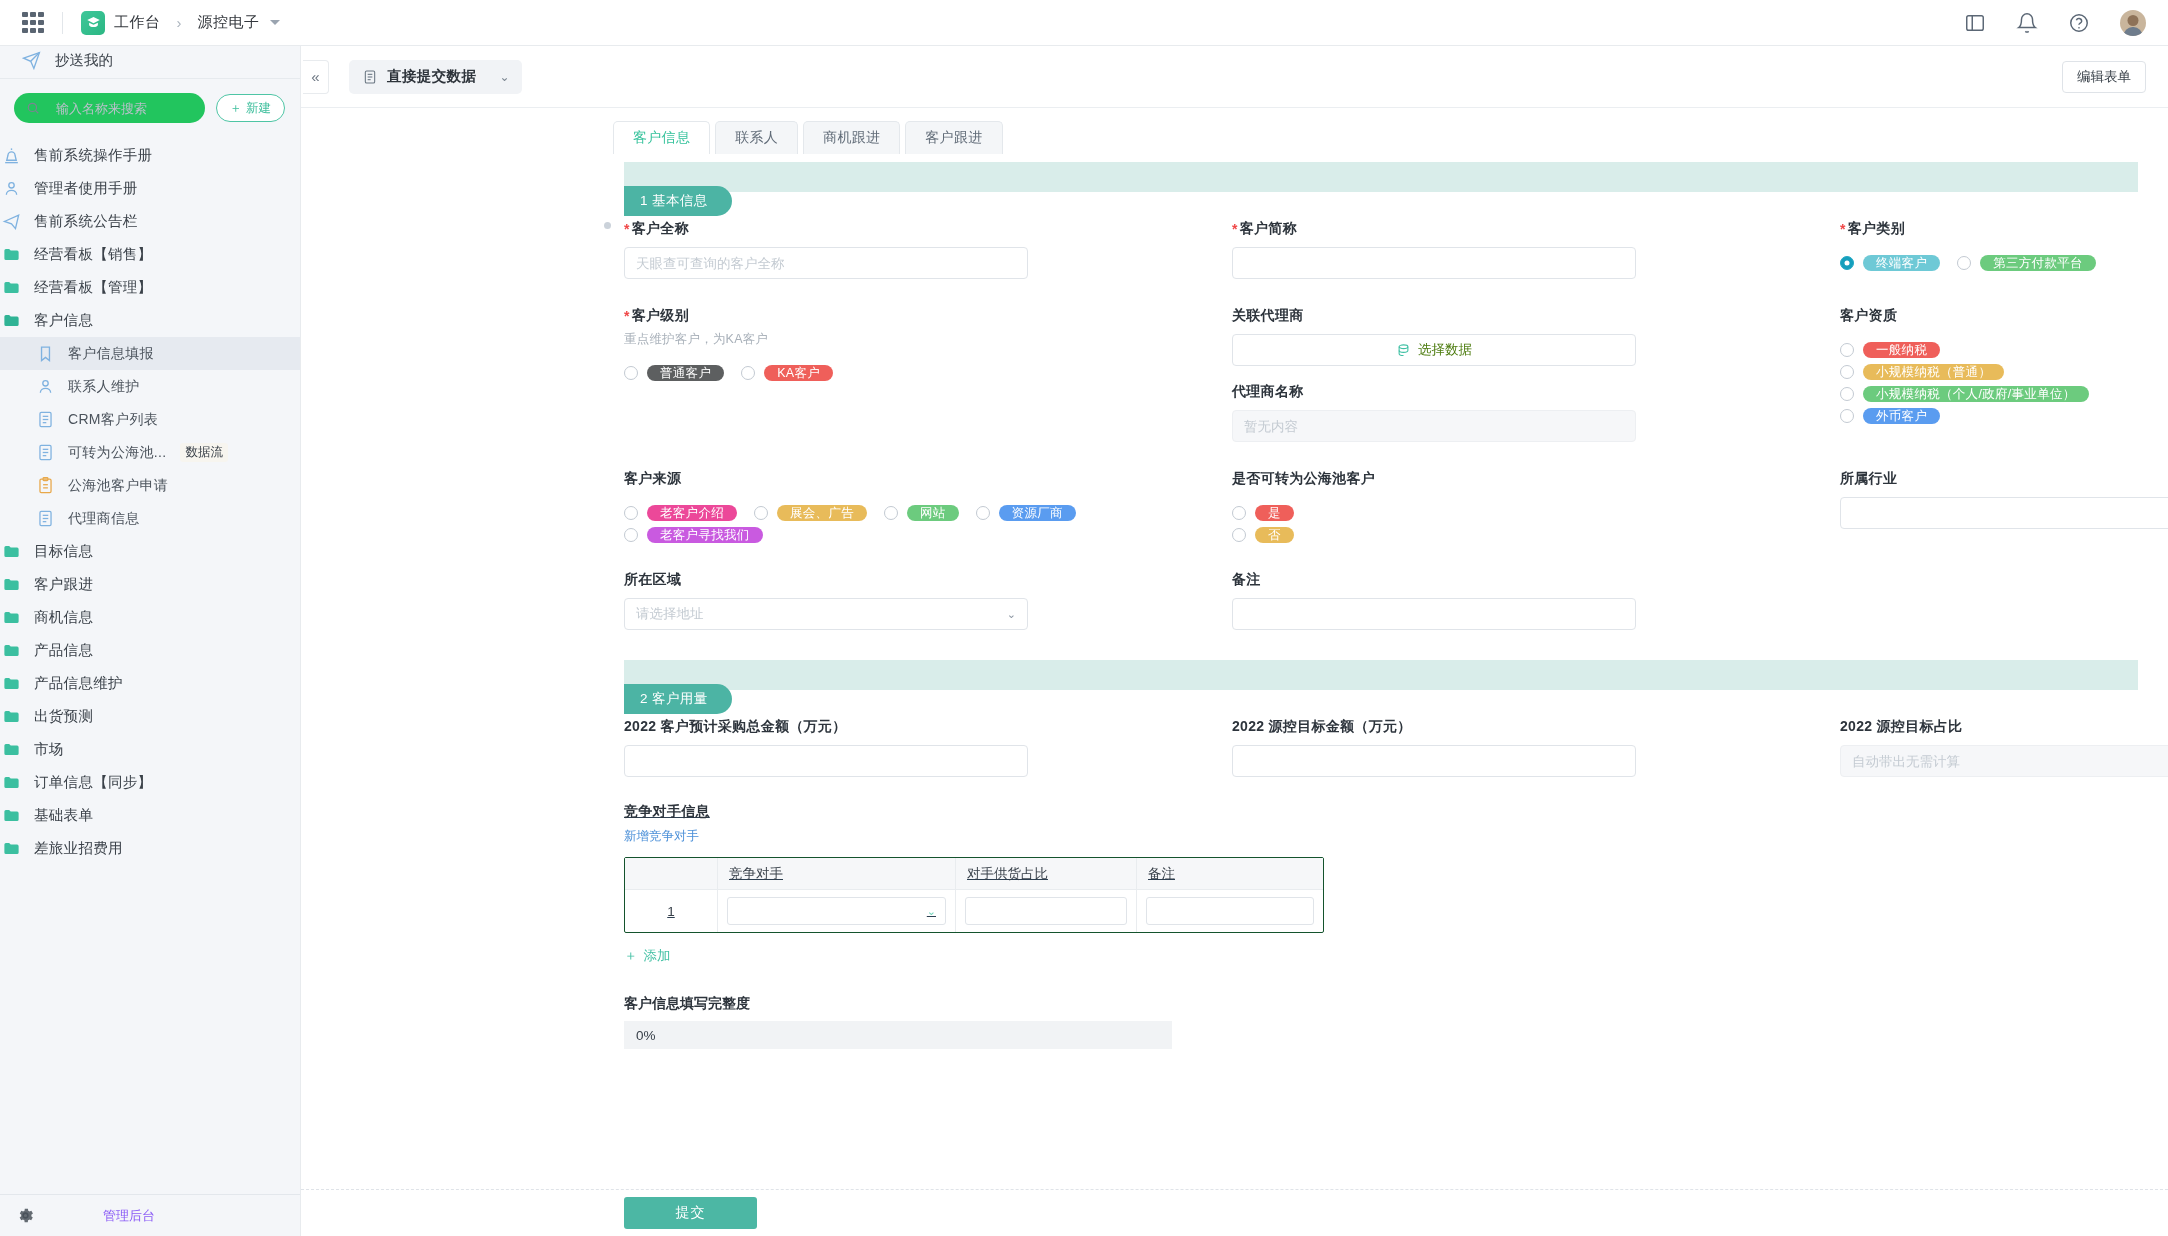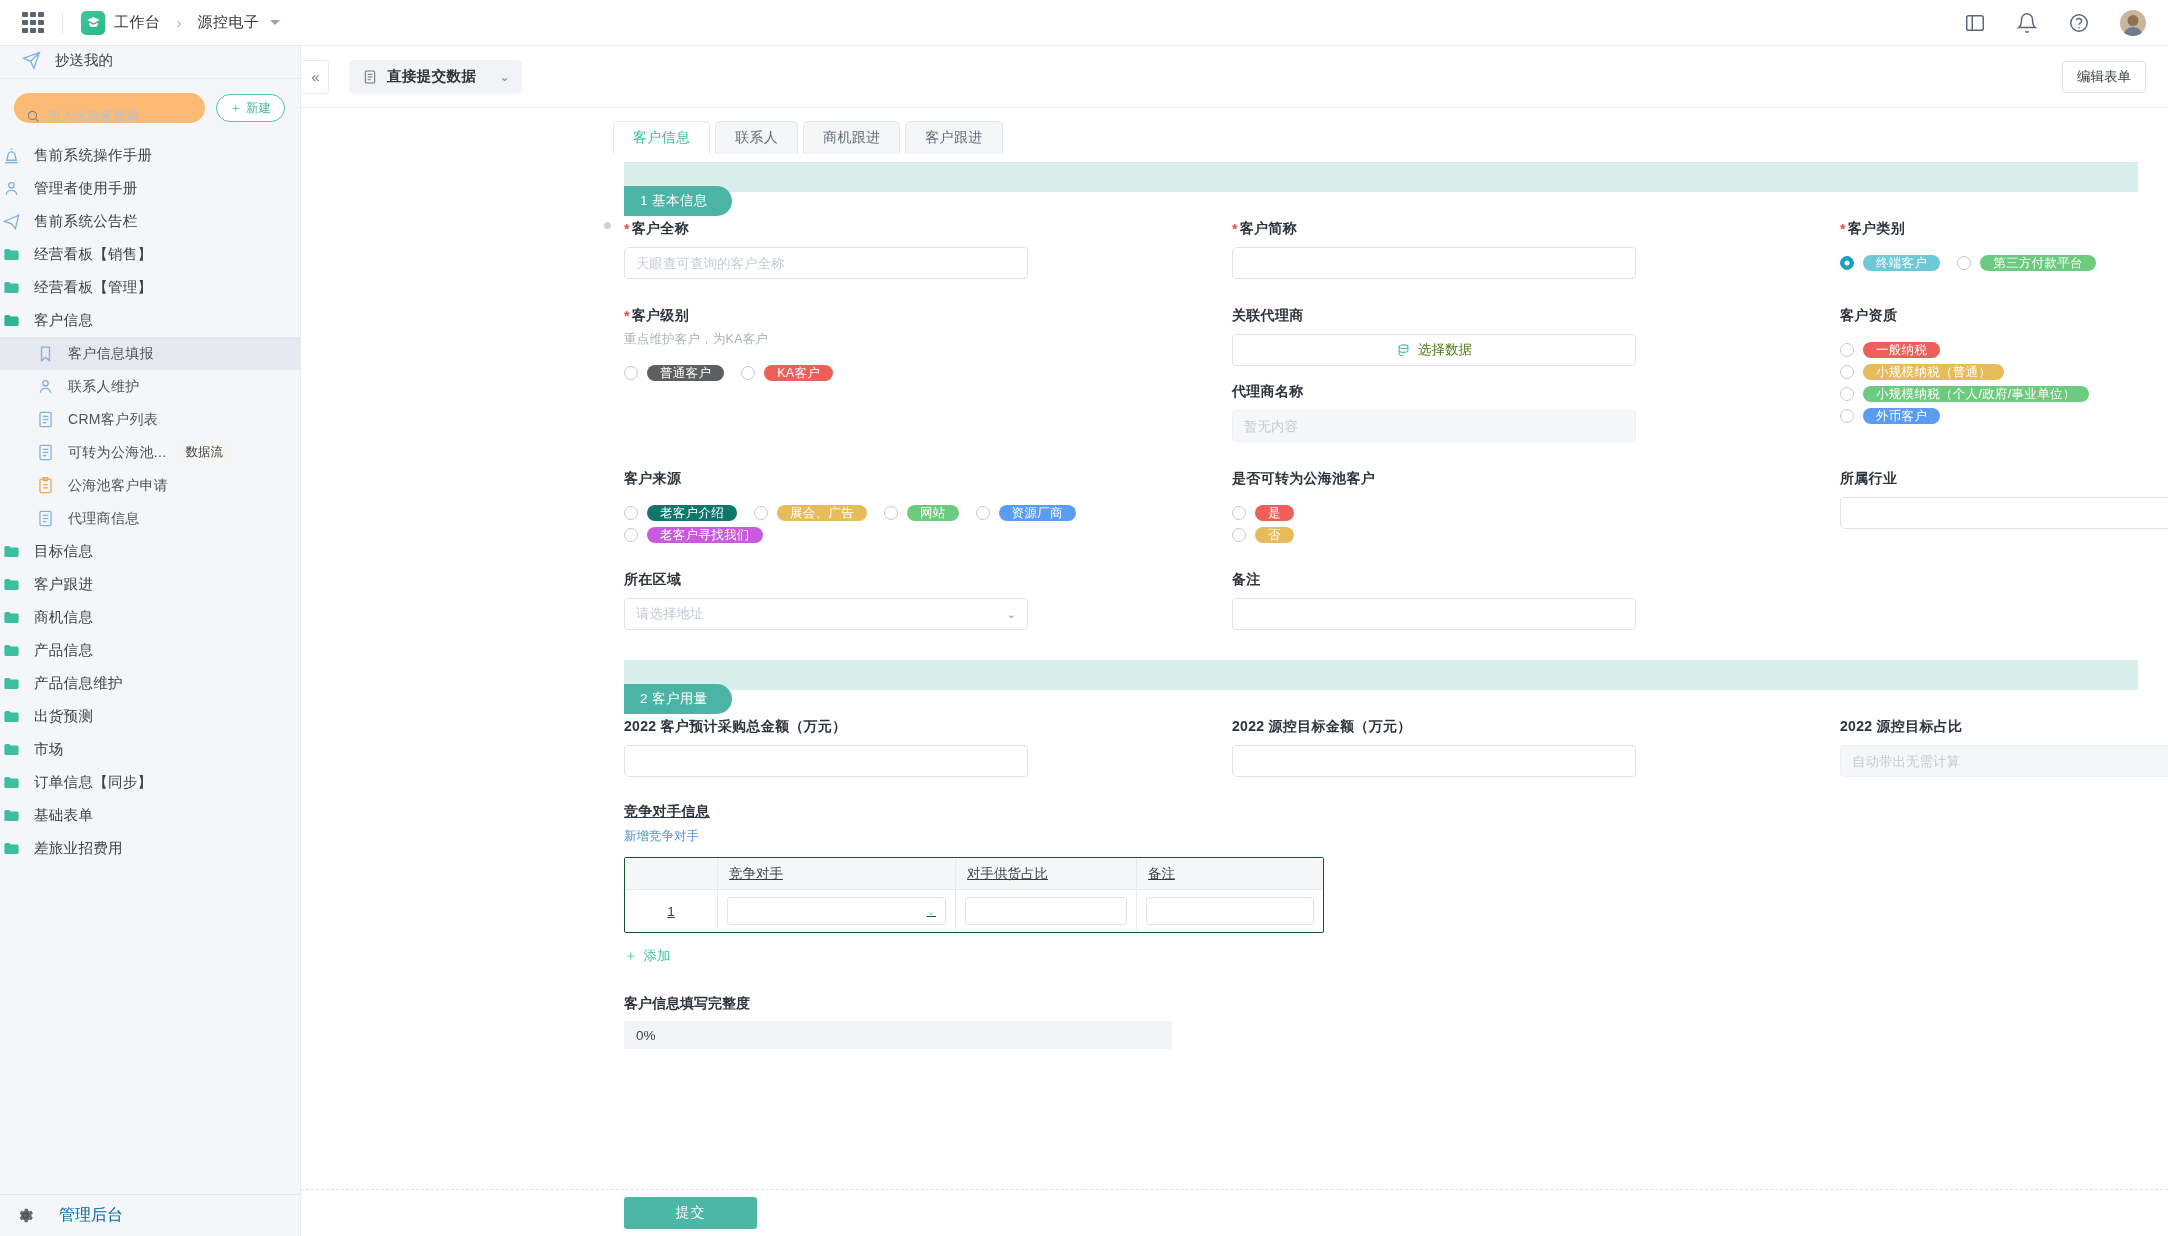--- a/index.html
+++ b/index.html
@@ -71,22 +71,22 @@
     padding: 0 22px 2px 22px; overflow: hidden;
   }
   .sb-top-cut .sbi-ico { margin-right: 14px; }
   .sb-top-cut .lbl { font-size: 14.5px; color: #3d4category; }
   .sb-divider { height: 1px; background: #e6eaee; margin: 6px 0 0 0; }
   .sb-search-row {
     display: flex; align-items: center; gap: 11px;
     padding: 14px 15px 14px 14px;
   }
   .sb-search {
-    flex: 1 1 auto; height: 30px; background: #fdba74; border-radius: 16px;
-    display: flex; align-items: flex-end; padding: 0 12px; gap: 8px;
+    flex: 1 1 auto; height: 30px; background: #22c55e; border-radius: 16px;
+    display: flex; align-items: center; padding: 0 12px; gap: 16px;
   }
   .sb-search svg { width: 14px; height: 14px; color: #7b8591; flex:0 0 14px; }
   .sb-search input {
     border: none; outline: none; background: transparent; width: 100%;
     font-size: 13px; color: #4a5461; font-family: inherit;
   }
   .sb-search input::placeholder { color: #b9c1ca; }
   .sb-new {
     height: 28px; padding: 0 13px; border-radius: 15px;
     border: 1px solid #4ec5a5; color: #3fbf9d; background: #fff;
@@ -104,21 +104,21 @@
   .sbi .lbl { font-size: 14.5px; color: #3a4149; letter-spacing: .3px; white-space: nowrap; }
   .sbi.child .lbl { font-size: 14px; color: #4b535c; }
   .sbi .tag-ds {
     margin-left: 14px; font-size: 12.5px; color: #3a4149;
     background: #f7f5ef; padding: 1px 5px; border-radius: 3px;
   }
   .sb-foot {
     flex: 0 0 42px; border-top: 1px solid #e3e7ec;
     display: flex; align-items: center; padding-left: 16px; gap: 11px;
   }
-  .sb-foot .lbl { font-size: 16px; color: #0369a1; }
+  .sb-foot .lbl { font-size: 13px; color: #8b5cf6; margin-left: 44px; }
 
   
   .main { flex: 1 1 auto; display: flex; flex-direction: column; min-width: 0; background: #fff; }
   .main-head {
     height: 62px; flex: 0 0 62px; display: flex; align-items: center;
     border-bottom: 1px solid #ebeef1; padding-right: 22px; position: relative;
   }
   .collapse-btn {
     width: 26px; height: 34px; margin-left: 2px;
     background: #fff; border: 1px solid #e8ebee; border-left: none;
@@ -600,21 +600,21 @@
                 </div>
             </div>
           </div>
 
           <div class="grid3">
             <div class="fld">
               <div class="fld-lbl">客户来源</div>
               <div class="radio-row" id="rg-source" style="max-width:470px">
                   <div class="radio-item">
                     <span class="rd"></span>
-                    <span class="tg" style="background: #0f766e; text-align: right;">老客户介绍</span>
+                    <span class="tg" style="background: #ec4899; text-align: right;">老客户介绍</span>
                   </div>
                   <div class="radio-item">
                     <span class="rd"></span>
                     <span class="tg" style="background: rgb(232, 187, 90);">展会、广告</span>
                   </div>
                   <div class="radio-item">
                     <span class="rd"></span>
                     <span class="tg" style="background: rgb(108, 203, 126);">网站</span>
                   </div>
                   <div class="radio-item">

